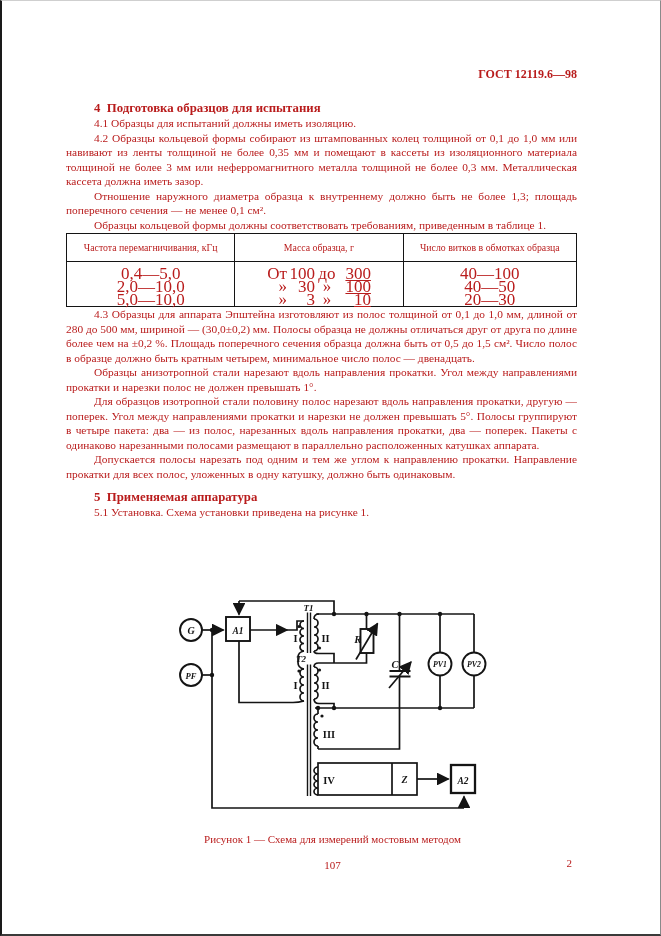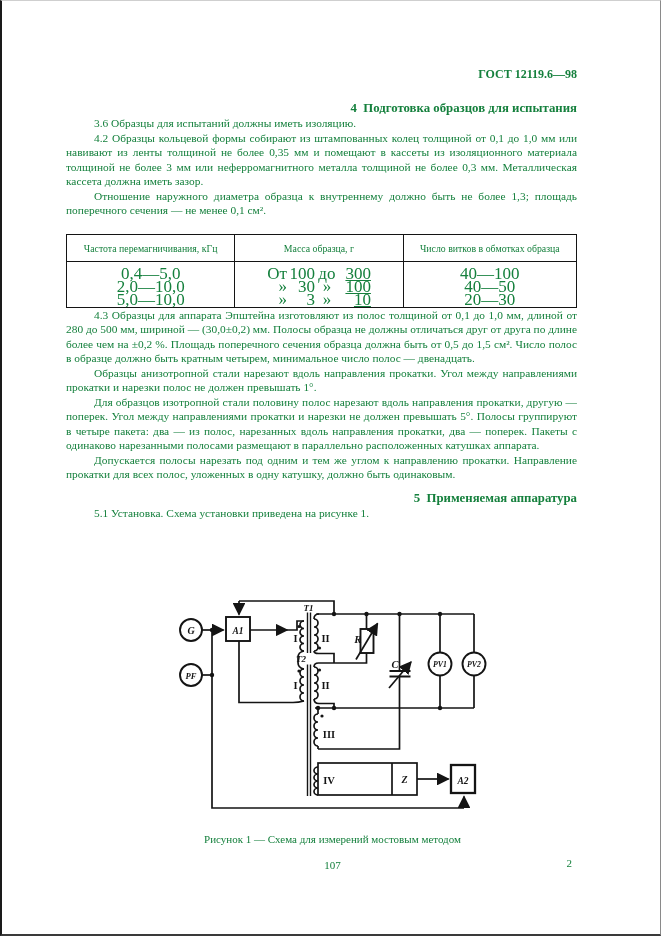--- a/index.html
+++ b/index.html
@@ -1,28 +1,28 @@
 <!DOCTYPE html>
 <html><head>
 <meta charset="utf-8">
 <style>
   html,body{margin:0;padding:0;background:#e8e8e8;}
   .page{position:relative;width:661px;height:936px;background:#fff;margin:0 auto;
         box-sizing:border-box;border-left:2px solid #1a1a1a;border-bottom:2px solid #3a3a3a;
         border-right:1px solid #8a8a8a;border-top:1px solid #cfcfcf;
-        font-family:"Liberation Serif", serif;color:#15803d;overflow:hidden;}
+        font-family:"Liberation Serif", serif;color:#b91c1c;overflow:hidden;}
   .content{position:absolute;left:64px;top:66px;width:511px;}
   .gost{text-align:right;font-weight:bold;font-size:12px;line-height:14px;margin:0;}
-  .h{font-weight:bold;font-size:12.8px;line-height:15px;margin:20px 0 0 28px;white-space:pre-wrap;text-align:right;}
+  .h{font-weight:bold;font-size:12.8px;line-height:15px;margin:20px 0 0 28px;white-space:pre-wrap;}
   .h5{margin-top:9px;}
   p.b{margin:0;text-indent:28px;font-size:11.4px;line-height:14.5px;text-align:justify;}
   .first{margin-top:12px;}
   .sec43{margin-top:13px;}
   .tlabel{font-size:10.5px;letter-spacing:2.2px;margin:10px 0 0 0;}
-  table.t{border-collapse:collapse;width:100%;margin-top:16px;border:1.4px solid #141414;}
+  table.t{border-collapse:collapse;width:100%;margin-top:1px;border:1.4px solid #141414;}
   .t th{font-weight:normal;font-size:9.8px;line-height:11.5px;padding:8px 12px 7px;
         border:1.4px solid #141414;text-align:center;vertical-align:middle;}
   .t td{font-size:17px;line-height:13.2px;text-align:center;
         border-left:1.4px solid #141414;border-right:1.4px solid #141414;padding:0;}
   .t tbody tr:first-child td{padding-top:5px;}
   .t tbody tr:last-child td{padding-bottom:0;}
   .mm{display:inline-flex;}
   .m1{width:20px;text-align:right;display:inline-block;}
   .m2{width:28px;text-align:right;display:inline-block;}
   .m3{width:24px;display:inline-block;}
@@ -41,23 +41,24 @@
   .lblu{fill:#141414;font-family:"Liberation Serif",serif;font-weight:bold;text-anchor:middle;}
 </style>
 </head>
 <body>
 
 <div class="page">
   <div class="content">
     <p class="gost">ГОСТ 12119.6—98</p>
 
     <p class="h">4  Подготовка образцов для испытания</p>
-    <p class="b first">3.6 Образцы для испытаний должны иметь изоляцию.</p>
+    <p class="b first">4.1 Образцы для испытаний должны иметь изоляцию.</p>
     <p class="b">4.2 Образцы кольцевой формы собирают из штампованных колец толщиной от 0,1 до 1,0 мм или навивают из ленты толщиной не более 0,35 мм и помещают в кассеты из изоляционного материала толщиной не более 3 мм или неферромагнитного металла толщиной не более 0,3 мм. Металлическая кассета должна иметь зазор.</p>
     <p class="b">Отношение наружного диаметра образца к внутреннему должно быть не более 1,3; площадь поперечного сечения — не менее 0,1 см².</p>
+    <p class="b">Образцы кольцевой формы должны соответствовать требованиям, приведенным в таблице 1.</p>
 
     <table class="t">
       <thead>
         <tr>
           <th style="width:33%">Частота перемагничивания, кГц</th>
           <th style="width:33%">Масса образца, г</th>
           <th>Число витков в обмотках образца</th>
         </tr>
       </thead>
       <tbody>

